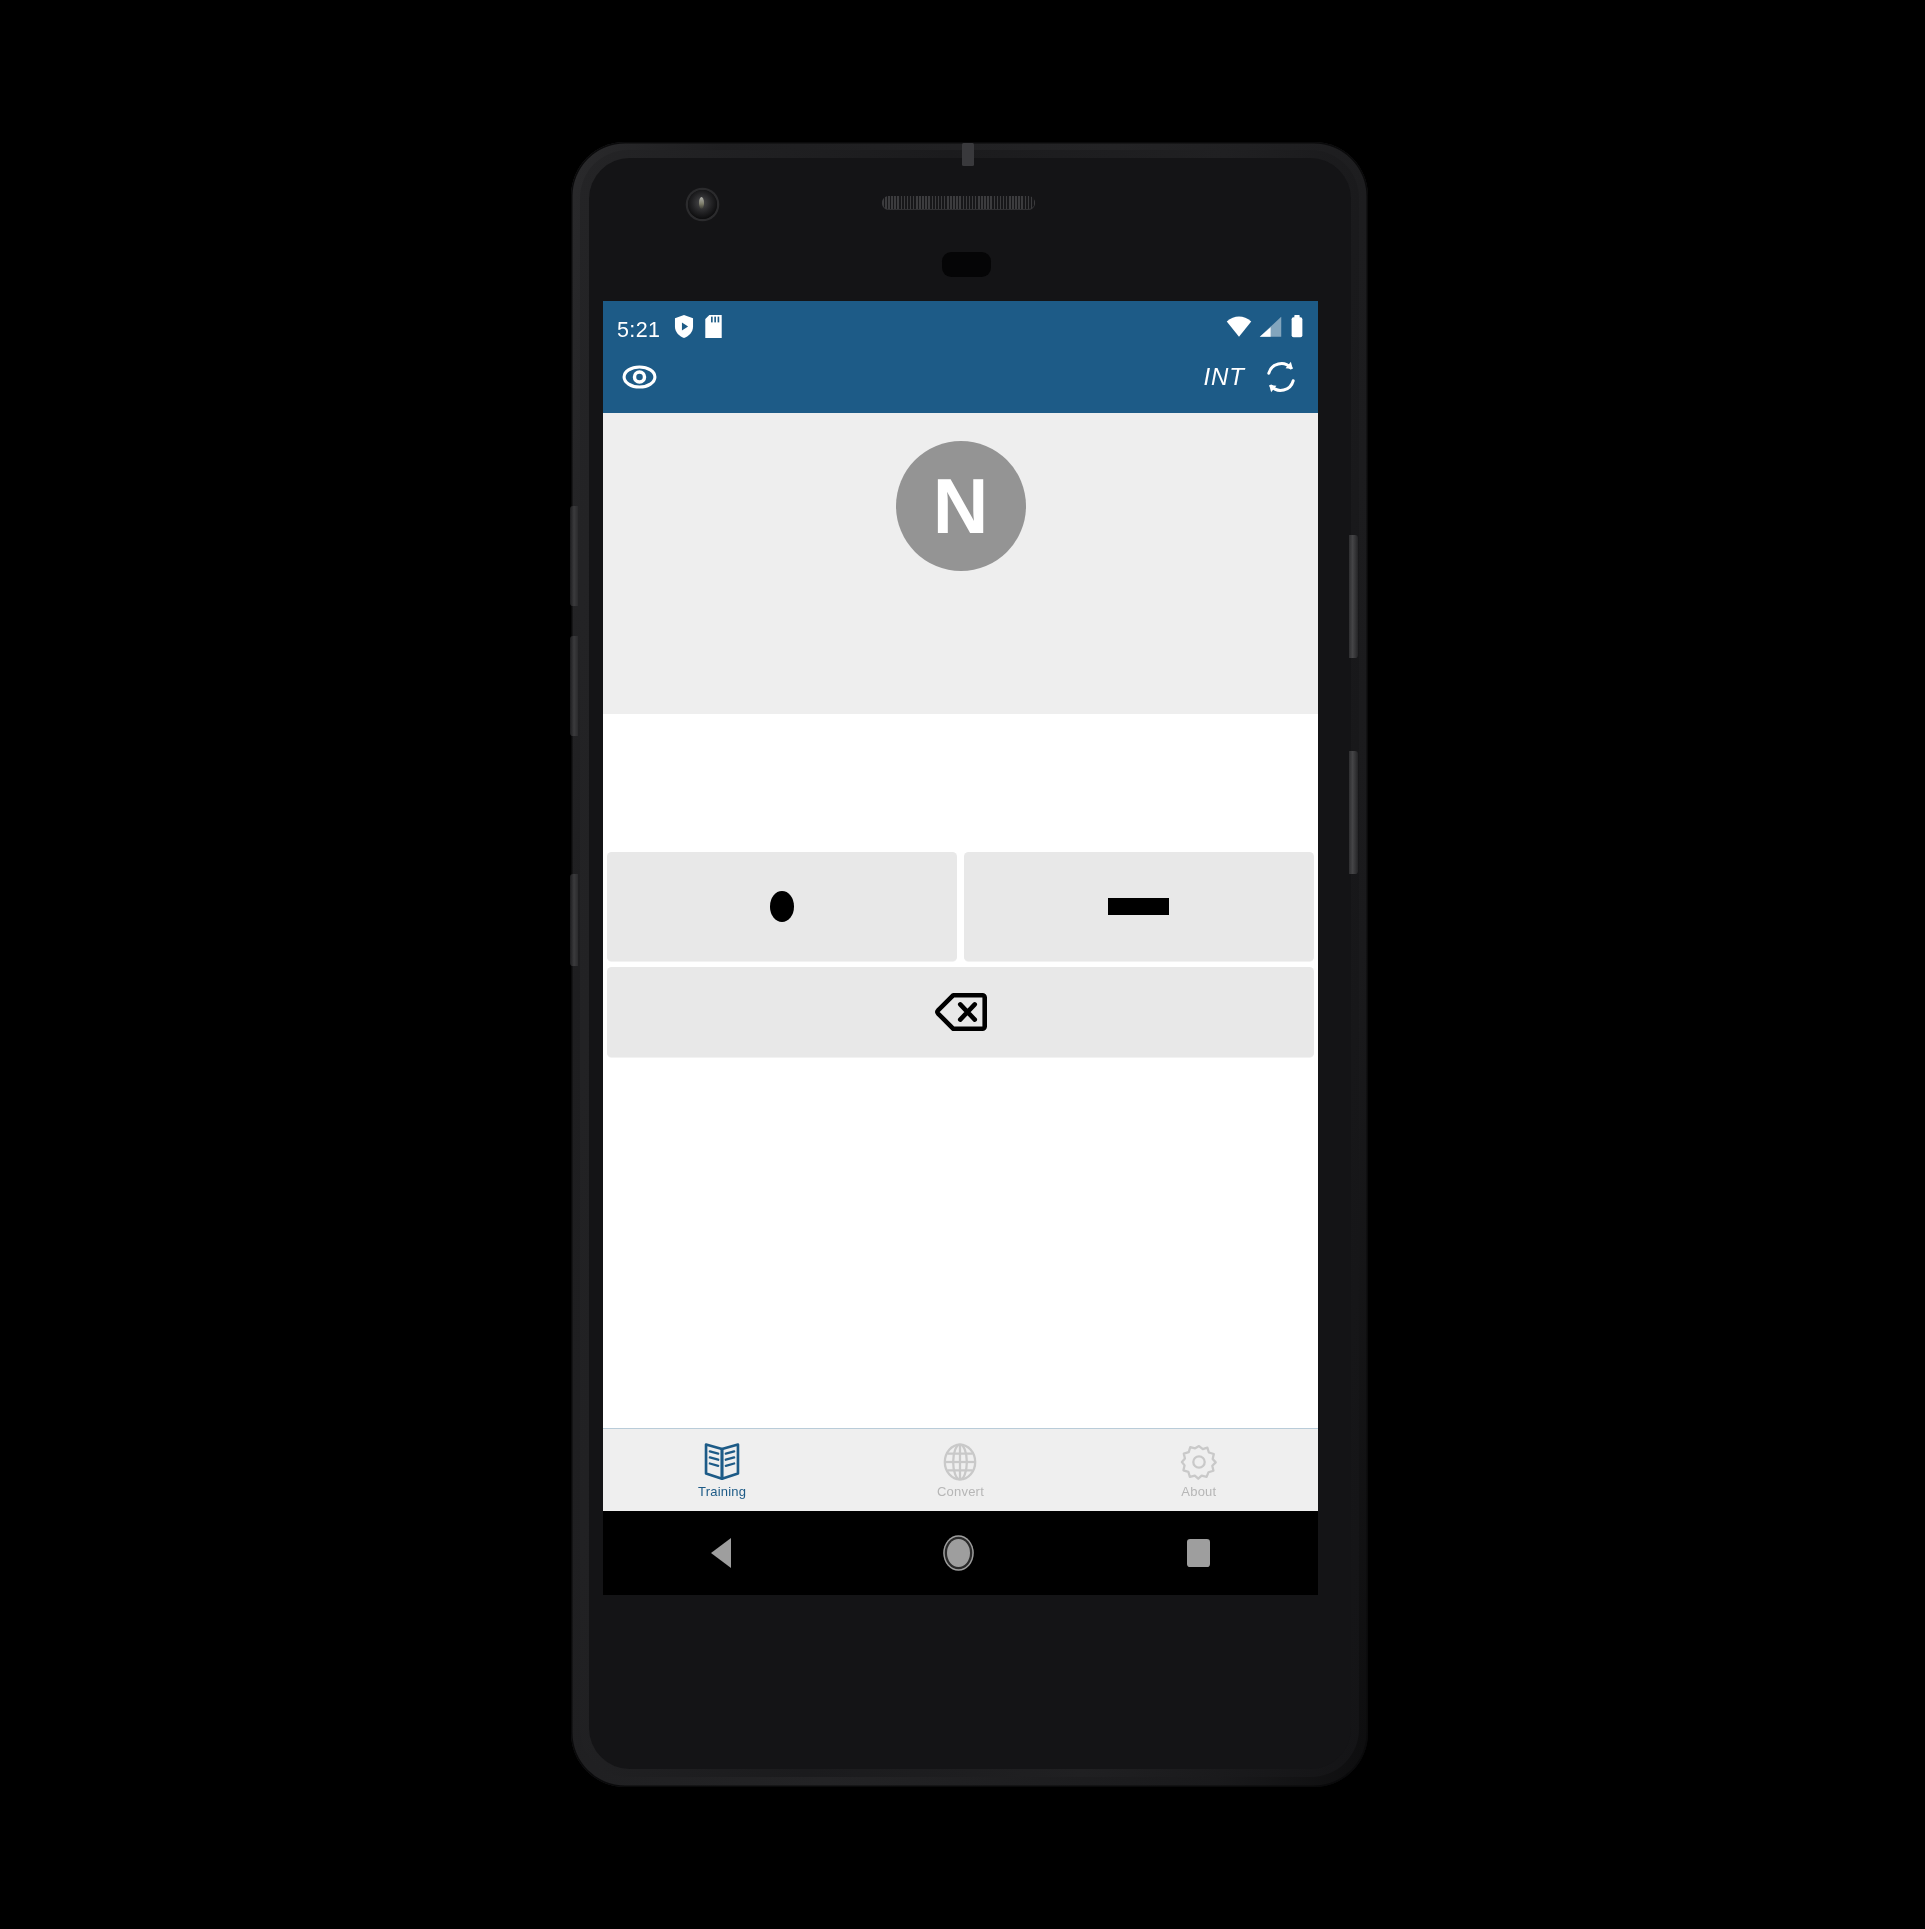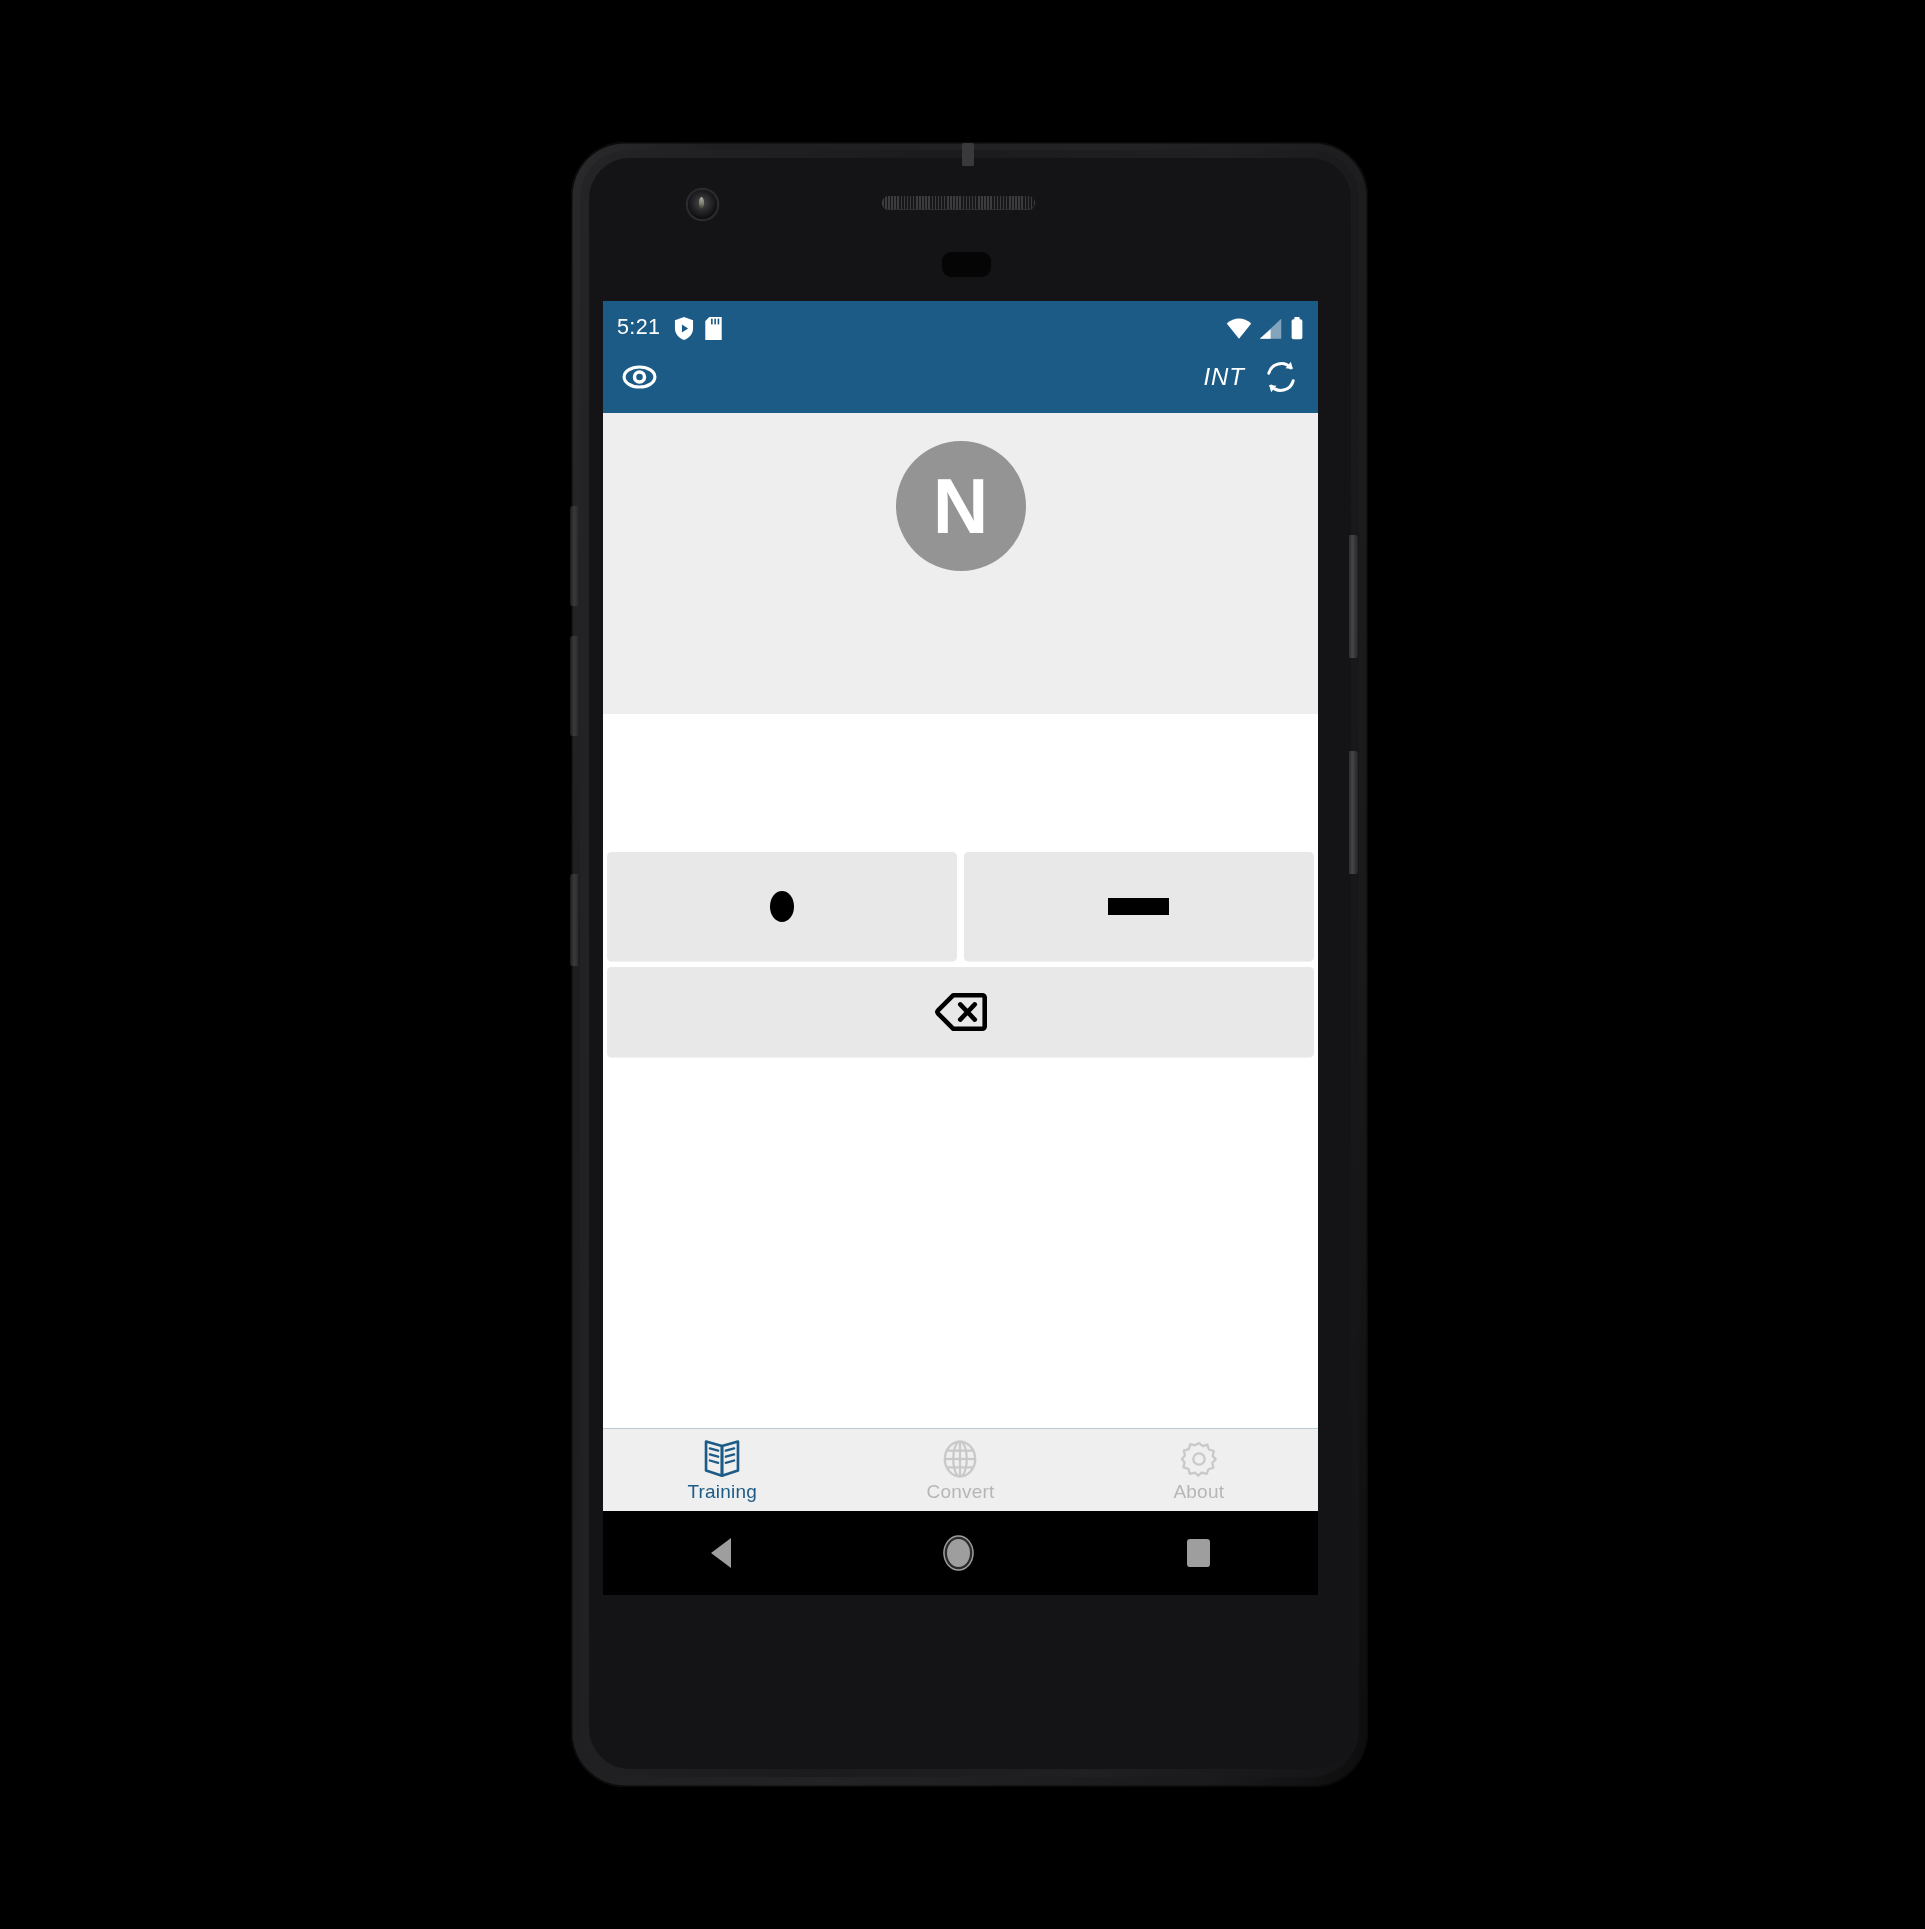--- a/index.html
+++ b/index.html
@@ -133,22 +133,22 @@
     background: #ffffff;
     overflow: hidden;
   }
 
   
   .statusbar {
     position: relative;
     height: 40px;
     background: #1d5b87;
     display: flex;
-    align-items: flex-start;
-    padding: 16px 14px 0 14px;
+    align-items: flex-end;
+    padding: 4px 14px 0 14px;
     box-sizing: border-box;
   }
   .status-time {
     color: #ffffff;
     font-size: 21.5px;
     font-weight: 400;
     letter-spacing: 0.4px;
     line-height: 1;
   }
   .status-left-icons {
@@ -275,21 +275,21 @@
   .nav-item {
     flex: 1;
     display: flex;
     flex-direction: column;
     align-items: center;
     justify-content: center;
     gap: 4.6px;
     cursor: pointer;
   }
   .nav-label {
-    font-size: 19px;
+    font-size: 13px;
     line-height: 1;
     letter-spacing: 0.2px;
   }
   .nav-item.active .nav-label { color: #1d5b87; }
   .nav-item.inactive .nav-label { color: #b6b6b6; }
 
   
   .android-nav {
     position: absolute;
     left: 603px;

